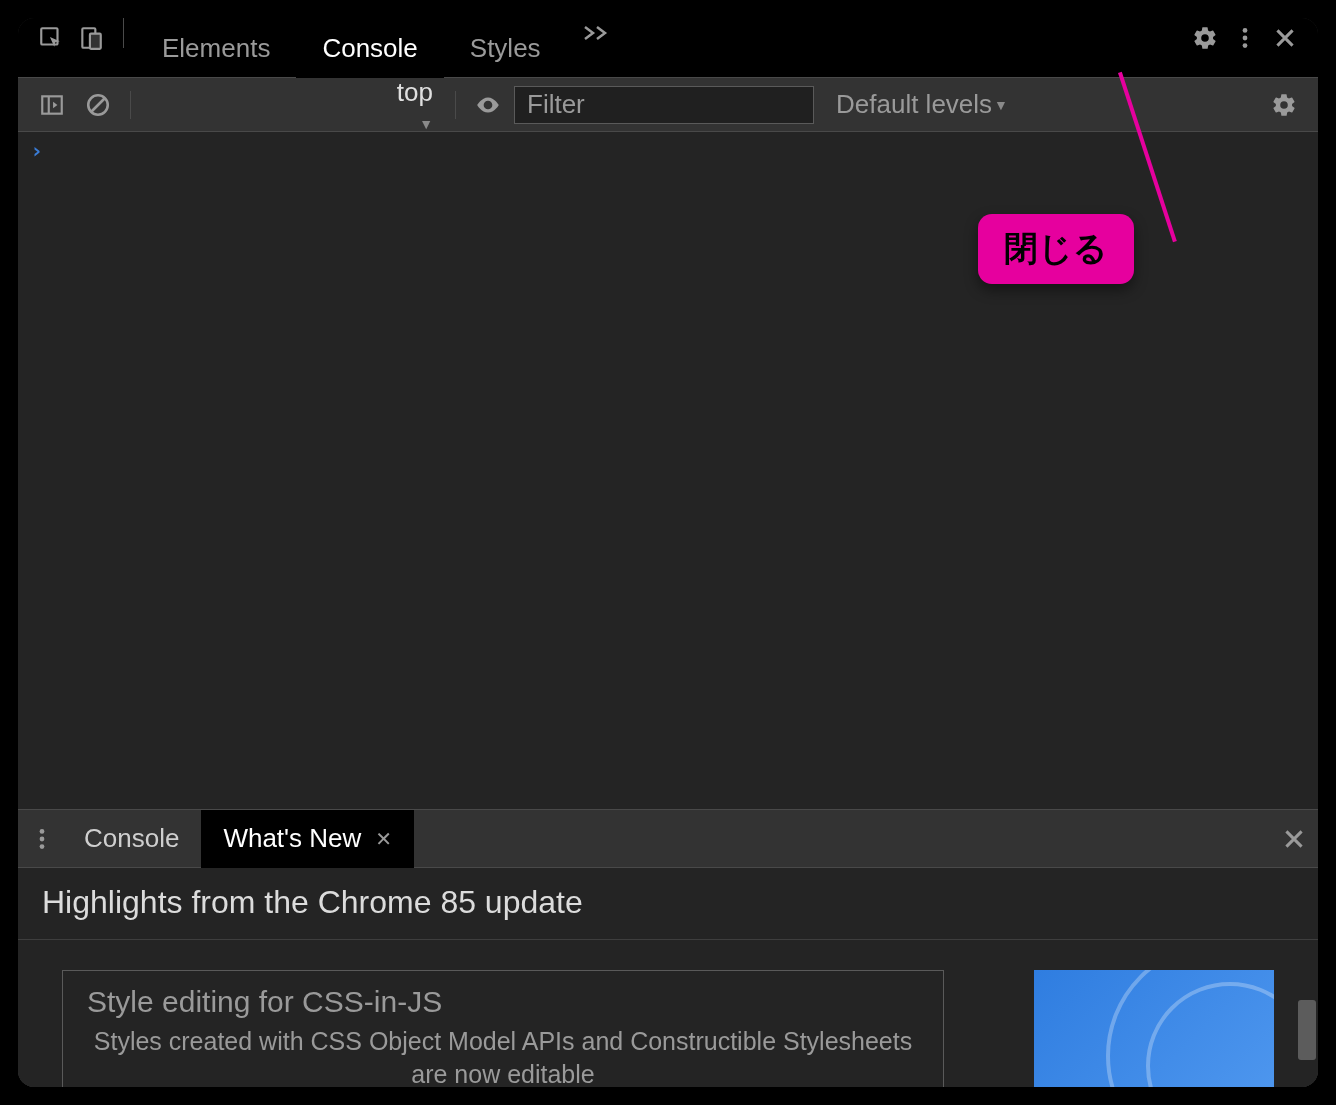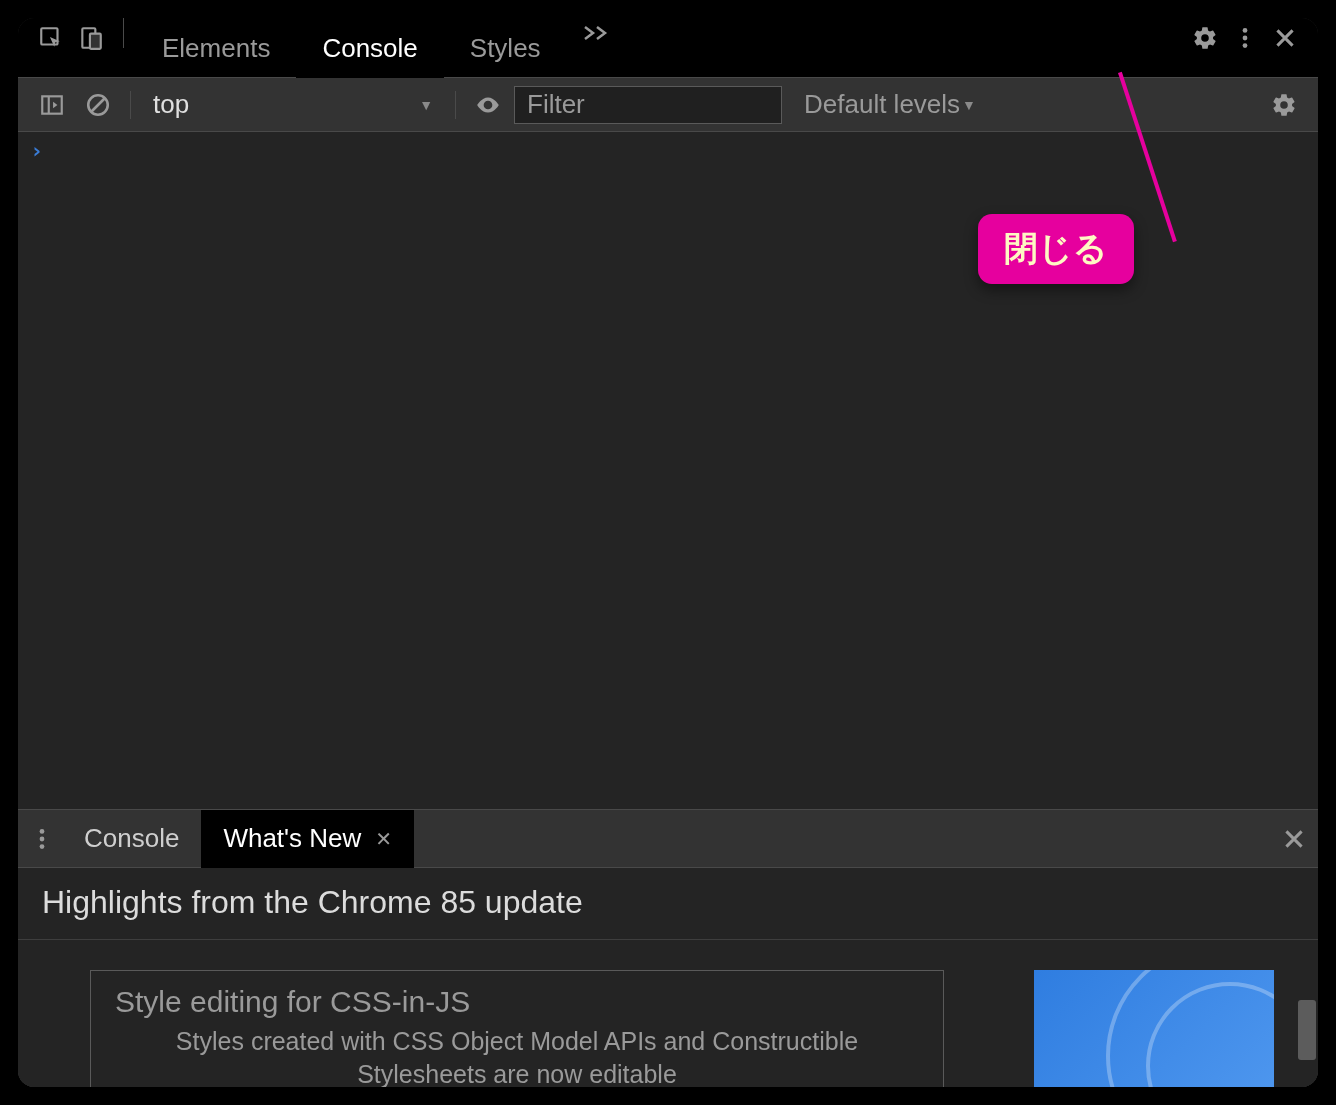--- a/index.html
+++ b/index.html
@@ -76,37 +76,38 @@
   gap: 6px;
 }
 .tbar-divider {
   width: 1px;
   height: 28px;
   background: #4a4a4a;
   margin: 0 6px;
 }
 .context-select {
   display: flex;
-  align-items: center;
+  align-items: flex-end;
   gap: 8px;
   padding: 0 10px;
   color: #e0e0e0;
   font-size: 26px;
   cursor: pointer;
   min-width: 300px;
   justify-content: space-between;
+  flex-direction: column;
 }
 .context-select .tri { color: #8a8a8a; font-size: 14px; }
 .filter-input {
   background: #202020;
   border: 1px solid #5a5a5a;
   color: #9a9a9a;
   font-size: 26px;
   padding: 4px 12px;
-  width: 268px;
+  width: 300px;
   height: 38px;
   font-family: inherit;
 }
 .filter-input::placeholder { color: #9a9a9a; }
 .levels {
   display: flex;
   align-items: center;
   color: #9a9a9a;
   font-size: 26px;
   gap: 2px;
@@ -125,21 +126,21 @@
   color: #3a7cd6;
   font-family: Menlo, Consolas, monospace;
   font-size: 22px;
   font-weight: bold;
 }
 .annotation {
   position: absolute;
   top: 196px;
   left: 960px;
   background: #e6009e;
-  color: #fef9c3;
+  color: #000000;
   font-size: 34px;
   font-weight: 600;
   padding: 12px 26px;
   border-radius: 14px;
   box-shadow: 0 6px 14px rgba(0,0,0,0.45);
   pointer-events: none;
 }
 .annotation-line {
   position: absolute;
   top: 55px;
@@ -204,21 +205,20 @@
   display: flex;
   align-items: flex-start;
   padding: 30px 44px 0;
   gap: 90px;
   overflow: hidden;
 }
 .news-card {
   border: 1px solid #5a5a5a;
   padding: 14px 24px;
   flex: 1;
-  margin-left: 28px;
 }
 .news-title {
   color: #9a9a9a;
   font-size: 30px;
   margin-bottom: 6px;
 }
 .news-desc {
   color: #9a9a9a;
   font-size: 25px;
   line-height: 1.3;

